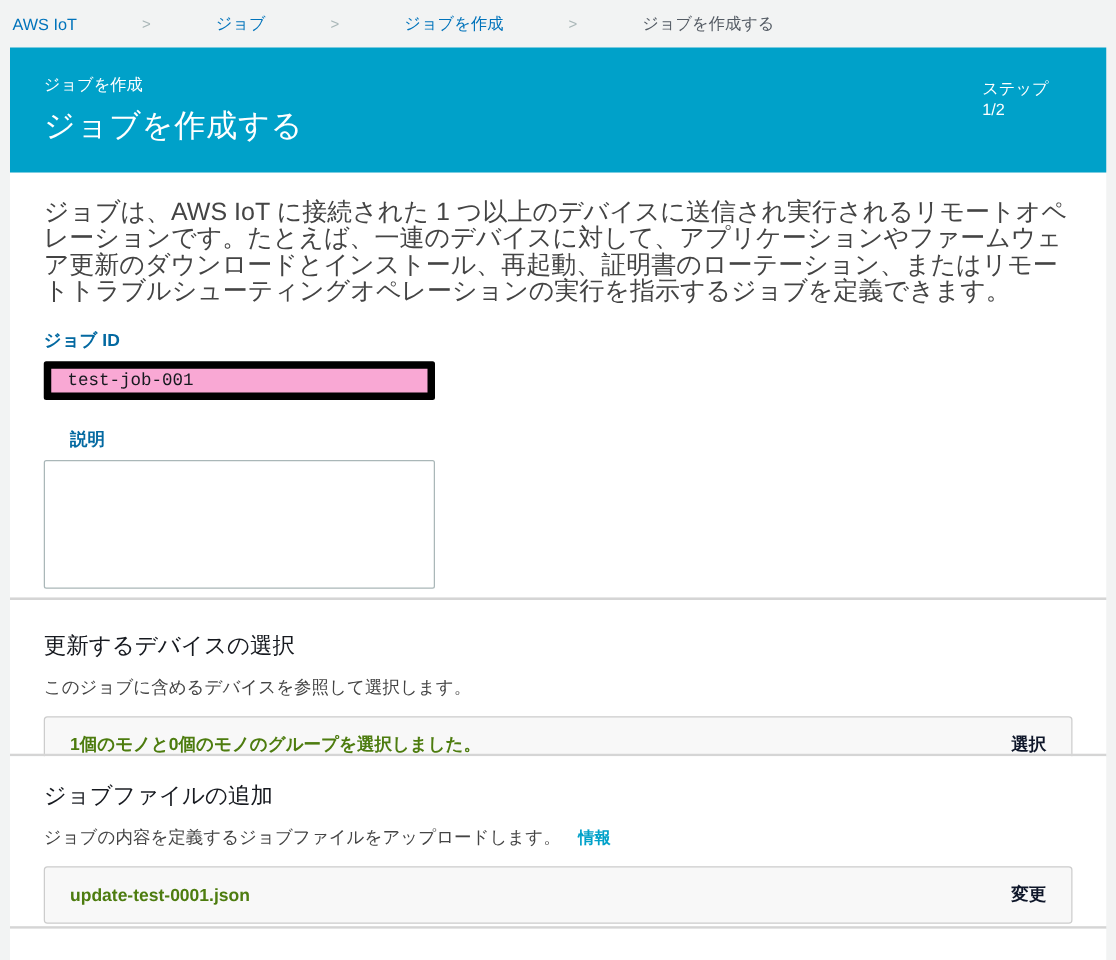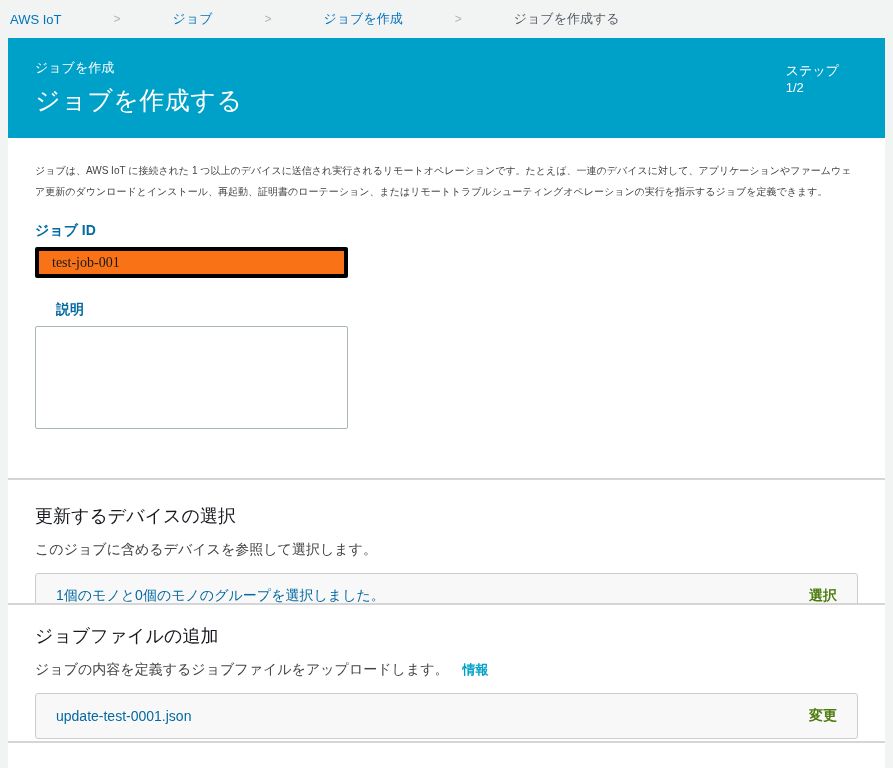--- a/index.html
+++ b/index.html
@@ -51,43 +51,43 @@
     line-height: 17px;
     text-align: left;
   }
 
   .card { background: #ffffff; flex: none; }
   .divider { height: 2px; background: #d5d5d5; flex: none; }
 
   
   .section-1 { height: 340px; padding: 22px 27px 0 27px; }
   .intro-p {
-    font-size: 10px;
+    font-size: 20px;
     line-height: 21px;
     color: #444;
     margin-bottom: 20px;
   }
   .field-label {
     display: block;
     font-size: 14px;
     font-weight: 600;
     color: #0369a1;
     margin-bottom: 7px;
   }
   .text-input {
     width: 313px;
     height: 31px;
-    border: 4px solid #000000;
+    border: 6px solid #000000;
     border-radius: 2px;
     padding: 0 13px;
     font-size: 14px;
     color: #16191f;
-    font-family: Liberation Serif, serif;
+    font-family: Liberation Mono, monospace;
     outline: none;
-    background: #f97316;
+    background: #f9a8d4;
   }
   .field-desc { margin-top: 23px; padding-left: 21px; }
   .text-area {
     width: 313px;
     height: 103px;
     border: 1px solid #aab7b8;
     border-radius: 2px;
     padding: 8px 13px;
     font-size: 14px;
     color: #16191f;
@@ -125,23 +125,23 @@
     height: 46px;
     background: #f8f8f8;
     border: 1px solid #cccccc;
     border-radius: 3px;
     display: flex;
     align-items: center;
     justify-content: space-between;
     padding: 0 20px;
     font-size: 14px;
   }
-  .summary-text { color: #0369a1; }
+  .summary-text { color: #4d7c0f; font-weight: bold; }
   .action-link {
-    color: #4d7c0f;
+    color: #0f172a;
     font-weight: 700;
     cursor: pointer;
     text-decoration: none;
     font-size: 14px;
   }
 
   .section-4 { flex: 1 1 auto; }
 </style>
 </head>
 <body>

